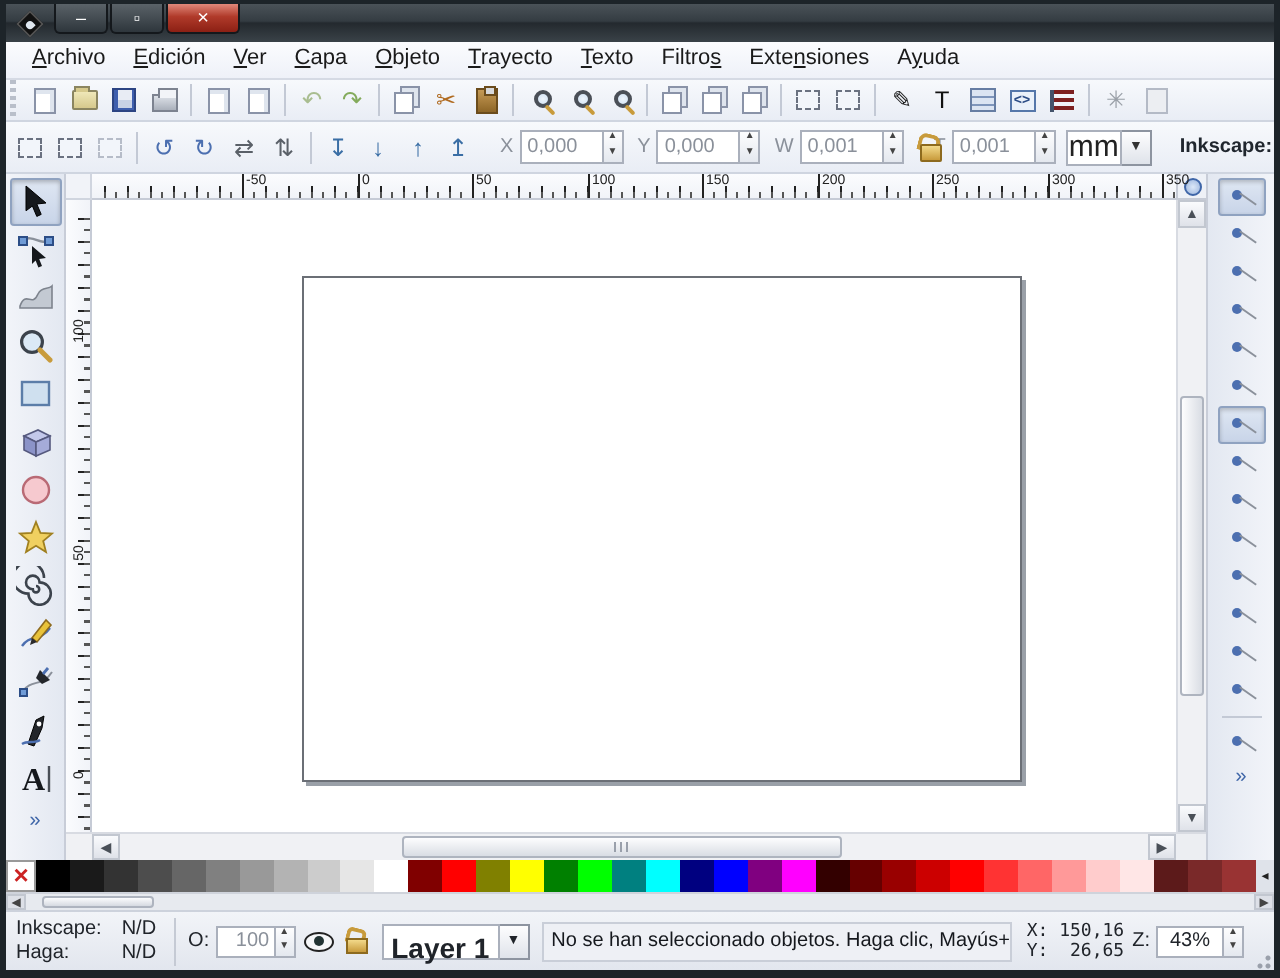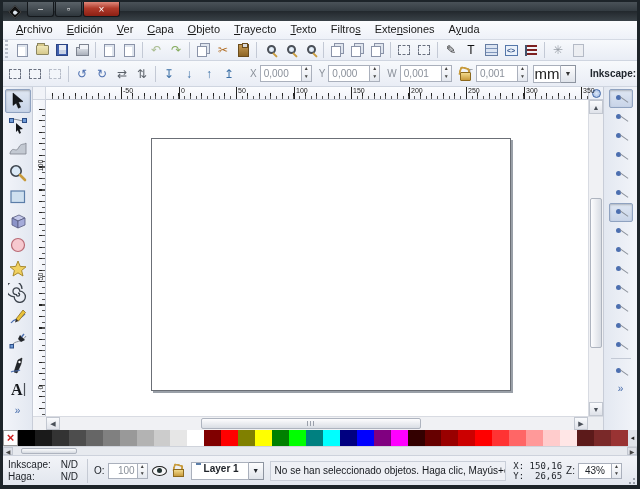--- a/index.html
+++ b/index.html
@@ -131,21 +131,21 @@
   .ofield input { width:30px; height:16px; border:1px solid #aab0bc; font-size:10px; color:#8a909a; text-align:right; padding:0 2px; background:#fff; font-family:"Liberation Sans",sans-serif; }
   .mini-spin { display:flex; flex-direction:column; width:10px; height:16px; border:1px solid #aab0bc; border-left:none; background:linear-gradient(180deg,#fdfdfe,#e4e8ef); }
   .mini-spin span { flex:1; font-size:5px; line-height:4px; text-align:center; color:#444; }
   .eye { width:15px; height:10px; position:relative; margin:0 4px; }
   .eye::before { content:""; position:absolute; inset:0; border:1px solid #222; border-radius:50%; background:#f5f6f8; }
   .eye::after { content:""; position:absolute; left:5px; top:2px; width:5px; height:5px; background:#233; border-radius:50%; }
   .slock { width:11px; height:13px; position:relative; margin:0 5px 0 1px; }
   .slock::before { content:""; position:absolute; left:1px; top:0; width:6px; height:6px; border:2px solid #c89b3c; border-radius:3px 3px 0 0; border-bottom:none; transform:rotate(14deg); }
   .slock::after { content:""; position:absolute; left:1px; bottom:0; width:9px; height:6px; background:linear-gradient(180deg,#f2d98a,#c89b3c); border:1px solid #8d6a1e; }
   .layerbox { display:flex; align-items:center; margin:0 3px; }
-  .layerbox .layerval { min-width:58px; height:18px; border:1px solid #aab0bc; background:#fff; display:flex; align-items:flex-start; padding:0 4px; font-weight:bold; font-size:10px; gap:3px; }
+  .layerbox .layerval { min-width:58px; height:18px; border:1px solid #aab0bc; background:#fff; display:flex; align-items:flex-start; padding:0 4px; font-weight:bold; font-size:14px; gap:3px;flex-direction:column; }
   .layerbox .layerval i { width:5px; height:2px; background:#5b7da8; }
   .layerbox .layerbtn { width:15px; height:18px; border:1px solid #8d94a0; border-left:none; background:linear-gradient(180deg,#fdfdfe,#dfe3ea); font-size:7px; display:flex; align-items:center; justify-content:center; }
   .statusmsg { flex:1; height:20px; border:1px solid #c9ced8; background:#eef0f5; margin:0 3px; display:flex; align-items:center; padding:0 4px; white-space:nowrap; overflow:hidden; font-size:10px; color:#15181d; }
   .coords { font-family:"DejaVu Sans Mono",monospace; font-size:9px; line-height:10px; text-align:right; padding:0 4px; white-space:pre; }
   .zfield { display:flex; align-items:center; margin-right:2px; }
   .zfield .zlabel { margin-right:3px; }
   .zfield input { width:34px; height:16px; border:1px solid #aab0bc; font-size:10px; color:#20242a; text-align:center; background:#fff; font-family:"Liberation Sans",sans-serif; }
   .resize-grip { width:10px; height:10px; margin:0 1px 0 2px; background:
      radial-gradient(circle at 8px 8px,#9aa0ab 1px,transparent 1.5px),
      radial-gradient(circle at 8px 4px,#9aa0ab 1px,transparent 1.5px),

